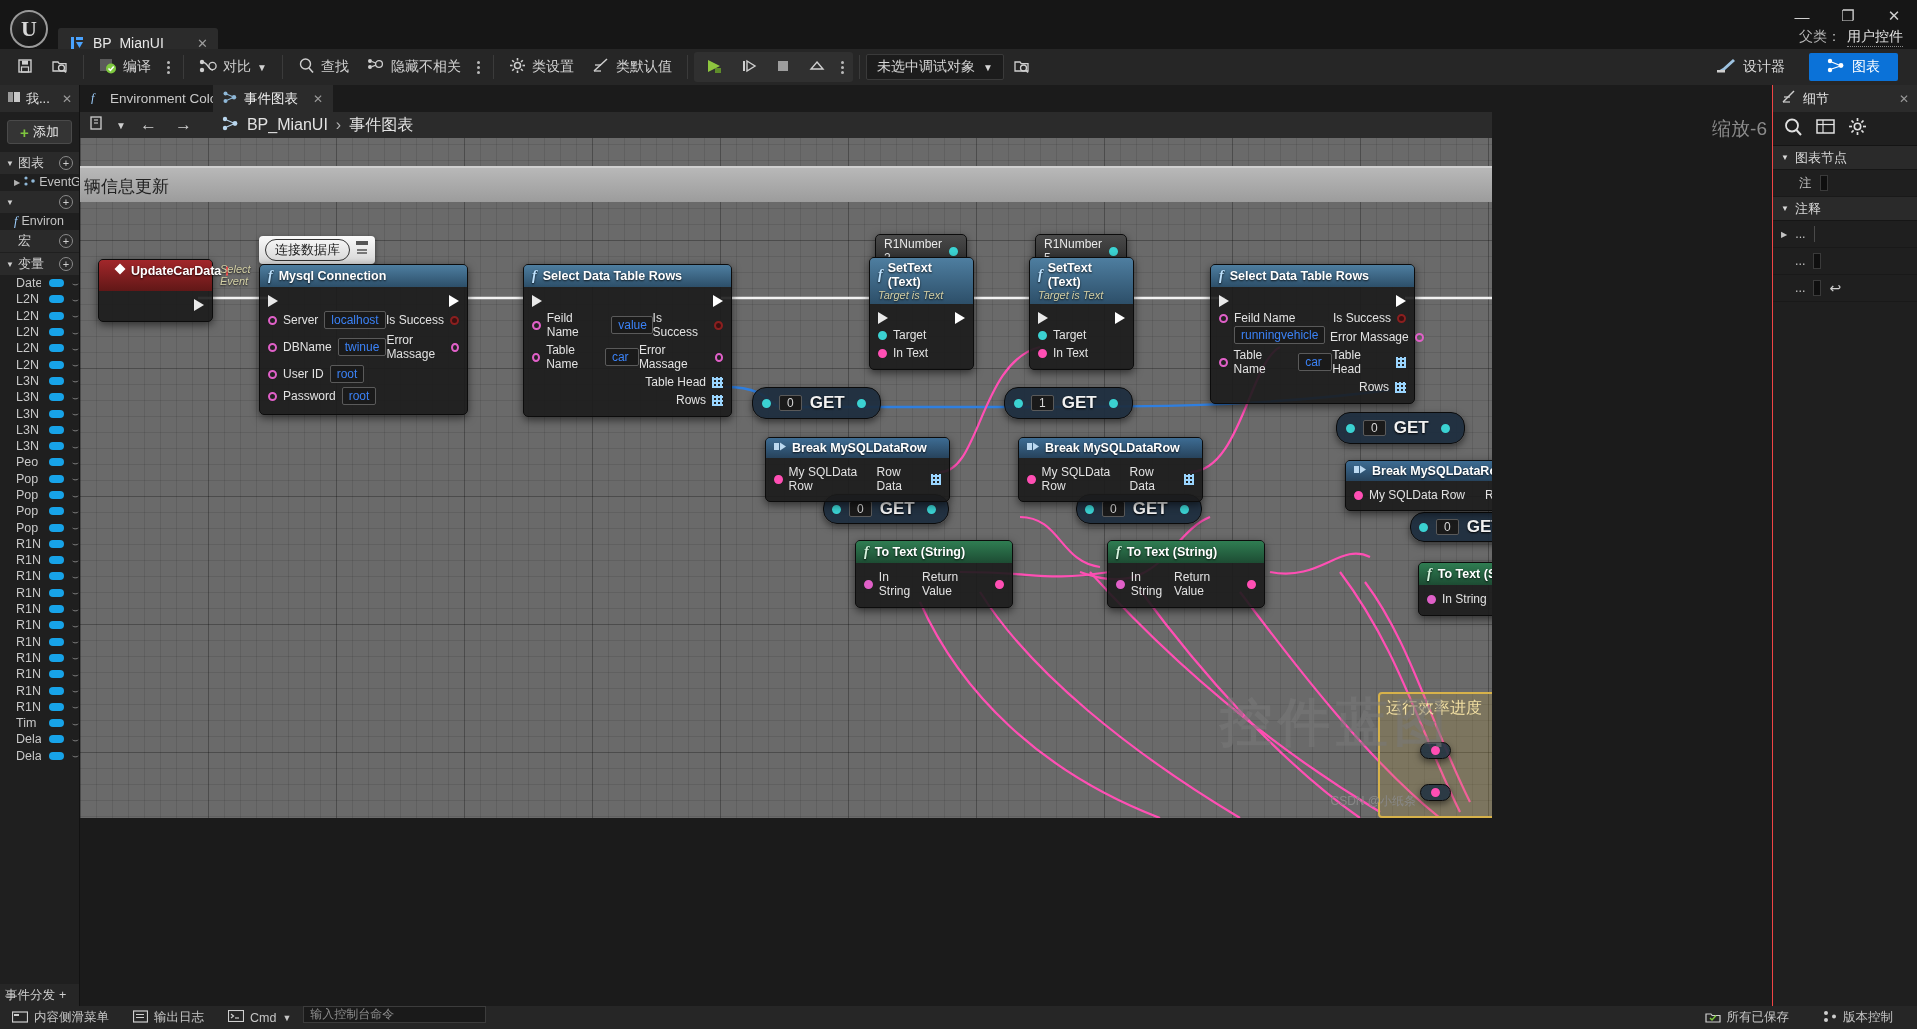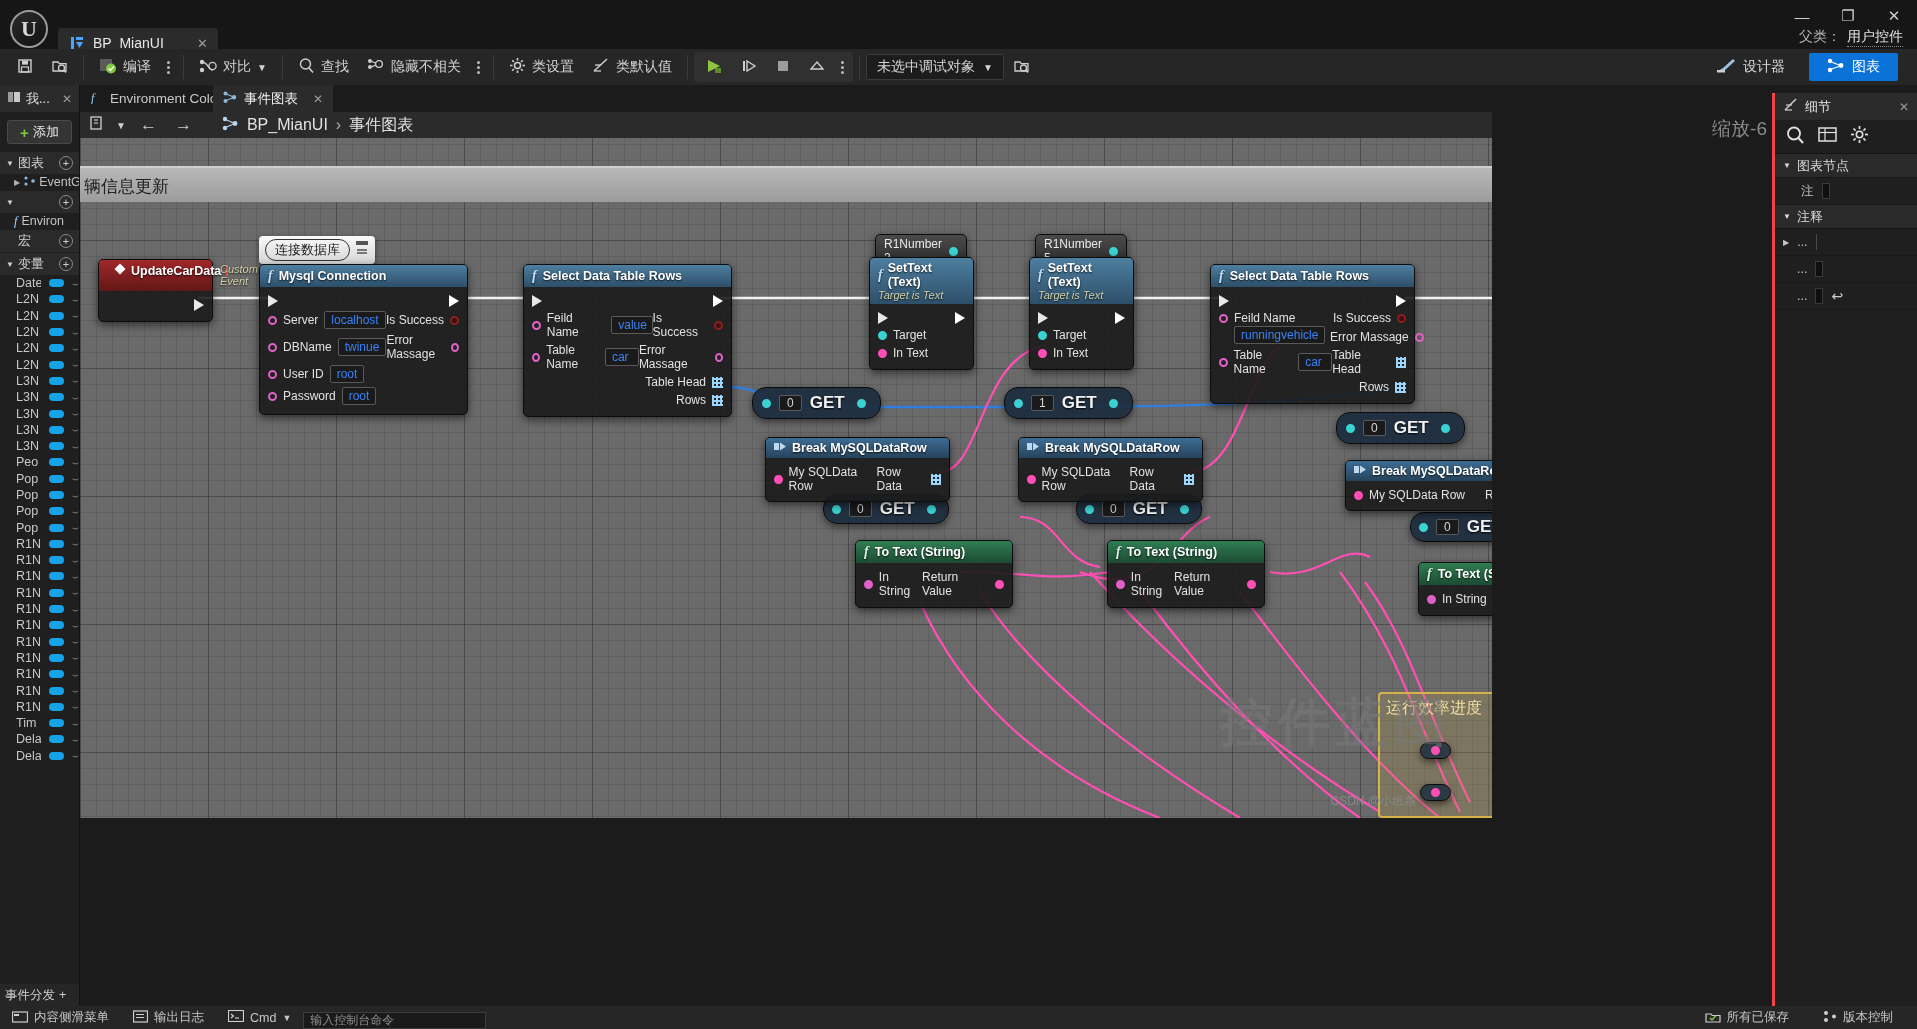--- a/index.html
+++ b/index.html
@@ -237,22 +237,21 @@
     display:flex;align-items:center;gap:8px;padding:5px 14px 5px 9px;
   }
   .getnode .lbl{ font-size:17px;color:#f2f2f2;font-weight:bold;text-shadow:0 1px 2px #000;}
   .idxbox{ background:#1a1a1a;border:1px solid #5a5a5a;border-radius:2px;padding:0px 7px;font-size:12px;}
 
   svg.wires{ position:absolute;left:0;top:0;width:1412px;height:706px;pointer-events:none; }
 
   
   .details{
     position:absolute;right:0;top:85px;width:145px;height:921px;background:#1f1f1f;
-    border-left:3px solid #ef4444;
-    margin-top:8px;
+    border-left:1px solid #ef4444;
   }
   .dt-head{
     height:27px;display:flex;align-items:center;gap:6px;padding:0 8px;background:#2b2b2b;
     font-size:13px;color:#e4e4e4;
   }
   .dt-head .x{ margin-left:auto;color:#9a9a9a;font-size:12px;}
   .dt-tools{
     height:34px;display:flex;align-items:center;gap:13px;padding:0 10px;border-bottom:1px solid #141414;
   }
   .dt-sec{
@@ -261,21 +260,21 @@
   }
   .dt-row{
     height:27px;display:flex;align-items:center;gap:8px;padding:0 8px;
     font-size:12.5px;color:#c4c4c4;border-bottom:1px solid #191919;
   }
   .dt-row .fld{ width:8px;height:16px;background:#0f0f0f;border:1px solid #3a3a3a;}
 
   
   .statusbar{
     position:absolute;left:0;bottom:0;width:1917px;height:23px;background:#262626;
-    display:flex;align-items:flex-end;gap:0px;font-size:12.5px;color:#c6c6c6;
+    display:flex;align-items:flex-start;gap:0px;font-size:12.5px;color:#c6c6c6;
   }
   .sbi{ display:flex;align-items:center;gap:6px;padding:0 12px;height:23px; }
   .cmdinput{
     background:#1a1a1a;border:1px solid #3c3c3c;height:17px;width:183px;
     display:flex;align-items:center;padding:0 6px;font-size:12px;color:#8d8d8d;
   }
   .sb-right{ margin-left:auto;display:flex;align-items:center;gap:10px;padding-right:12px;}
 </style>
 </head>
 <body>
@@ -775,21 +774,21 @@
     <div class="hdr hdr-event" style="flex-direction:row;align-items:flex-start;gap:16px;padding:3px 8px 4px 15px;">
       <div style="display:flex;align-items:center;gap:5px;width:100%;">
         <span>
           <svg width="12" height="12" viewBox="0 0 12 12">
               <polygon points="6,0.5 11.5,6 6,11.5 0.5,6" fill="#ffffff"></polygon>
             </svg>
         </span>
         <span>UpdateCarData</span>
         <span style="margin-left:auto;width:10px;height:10px;border:1.6px solid #ff5a5a;background:#7a1414;border-radius:2px;"></span>
       </div>
-      <div class="sub">Custom Event</div>
+      <div class="sub">Select Event</div>
     </div>
     <div class="body" style="padding:8px 8px 10px 8px;display:flex;justify-content:flex-end;">
       <span class="exec"></span>
     </div>
   </div>
 
   <div class="bubble" style="left:179px;top:124px;">
     <span class="pillt">连接数据库</span>
     <span>
       <svg width="14" height="16" viewBox="0 0 14 16">

